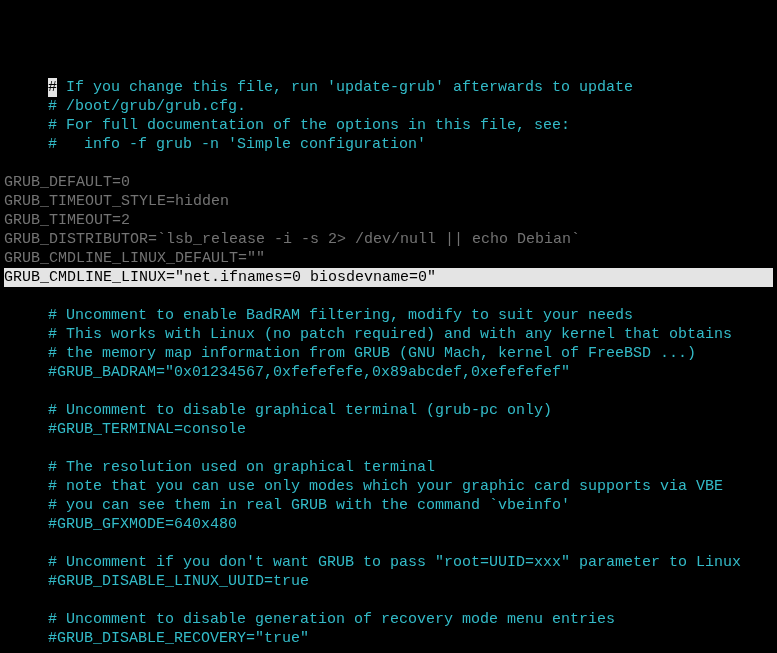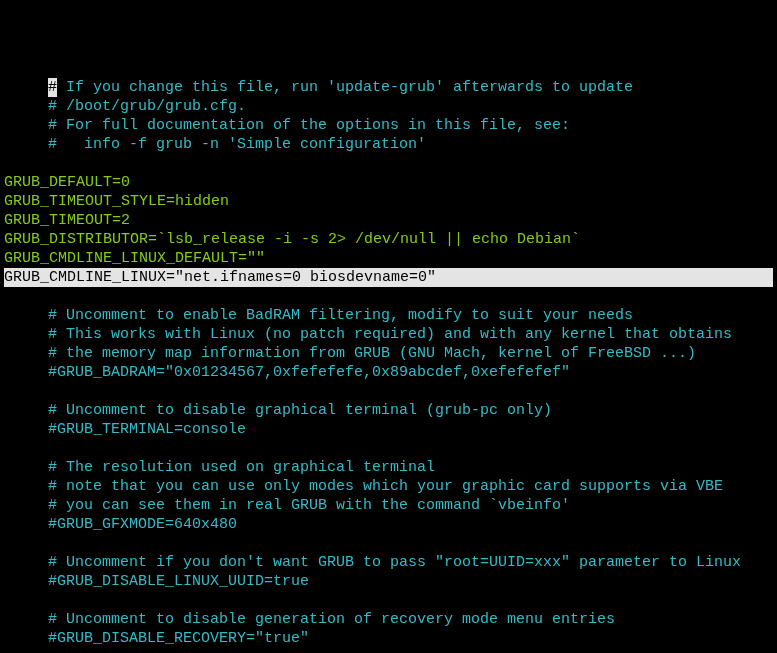--- a/index.html
+++ b/index.html
@@ -9,21 +9,21 @@
     font-family: "Consolas", "Courier New", monospace;
     font-size: 15px;
     line-height: 19px;
     width: 777px;
     height: 653px;
     box-sizing: border-box;
     overflow: hidden;
     white-space: pre;
   }
   .comment { color: #33bbc8; padding-left: 44px; }
-  .assign  { color: #84cc16; }
+  .assign  { color: #737373; }
   .blank   { color: #e4e4e4; }
   .cursor {
     background: #e4e4e4;
     color: #000000;
     display: inline-block;
   }
   .highlight {
     background: #e4e4e4;
     color: #000000;
     display: inline-block;

